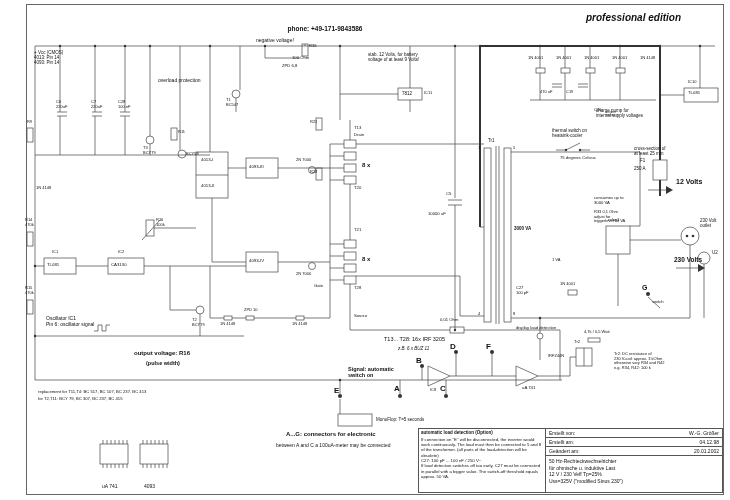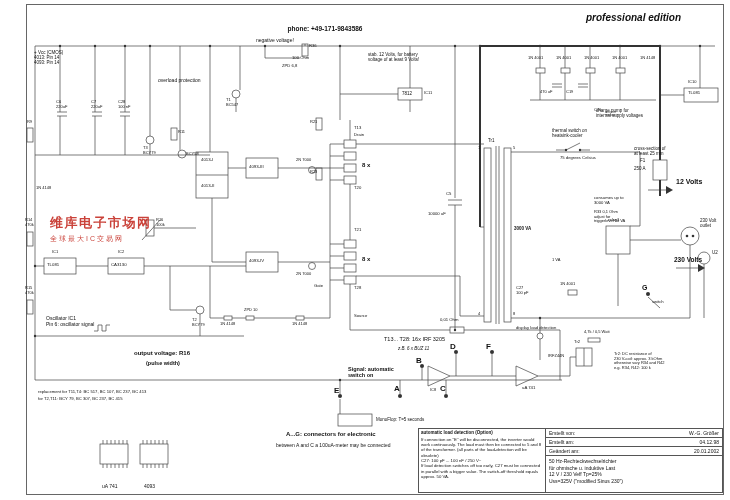--- a/index.html
+++ b/index.html
@@ -129,24 +129,20 @@
         <circle cx="492" cy="352" r="2"></circle>
         <circle cx="648" cy="294" r="2"></circle>
       <polygon points="666,186 673,190 666,194"></polygon>
         <polygon points="698,264 705,268 698,272"></polygon>
     </g>
   </svg>
 
   <div class="header-phone">phone: +49-171-9843586</div>
   <div class="edition">professional edition</div>
 
-  <div class="watermark">
-    <div class="wm1">维库电子市场网</div>
-    <div class="wm2">全球最大IC交易网</div>
-  </div>
 
   <div class="labels">
       <div class="lbl" style="left: 34px; top: 50px; font-size: 4.5px;">+ Vcc (CMOS)
 4013: Pin 14
 4093: Pin 14</div>
       <div class="lbl" style="left: 158px; top: 78px;">overload protection</div>
       <div class="lbl" style="left: 256px; top: 38px;">negative voltage!</div>
       <div class="lbl" style="left: 309px; top: 44px; font-size: 4.2px;">R36</div>
       <div class="lbl" style="left: 292px; top: 56px; font-size: 4.2px;">100 Ohm</div>
       <div class="lbl" style="left: 282px; top: 64px; font-size: 4.2px;">ZPD 6,8</div>

